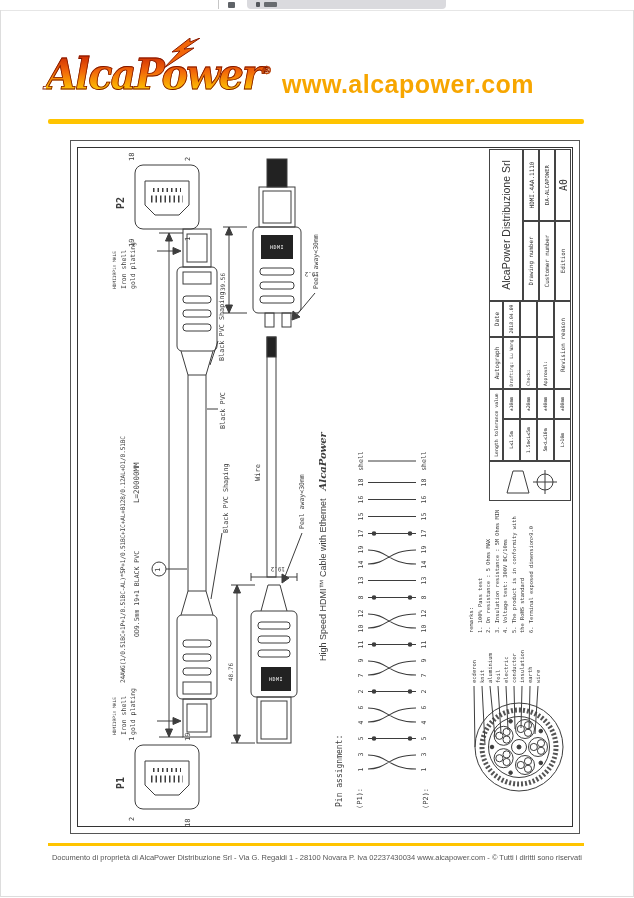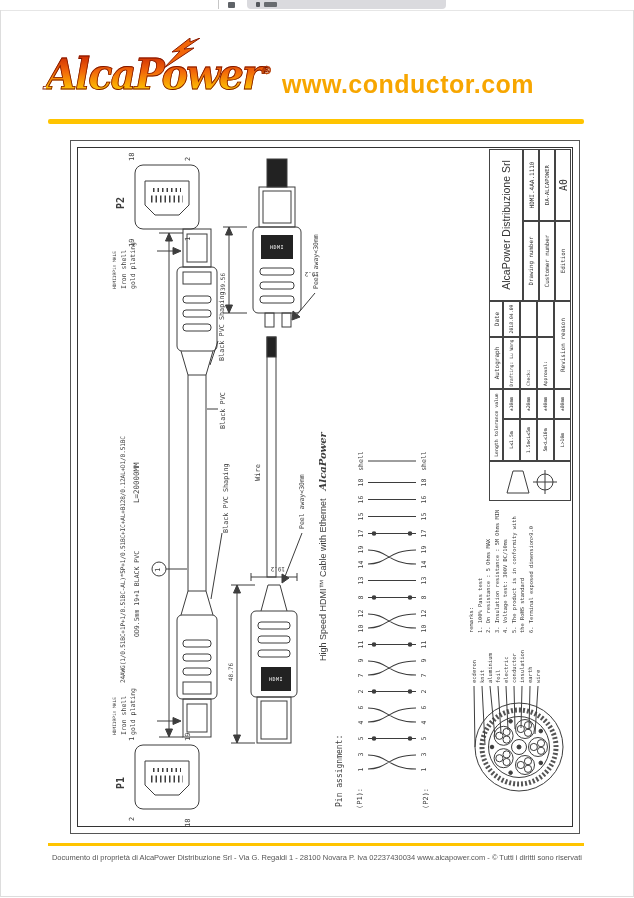--- a/index.html
+++ b/index.html
@@ -48,21 +48,21 @@
     <i style="left:9px;width:4px;"></i>
     <i style="left:17px;width:13px;opacity:.85;"></i>
   </div>
 </div>
 <div class="page-edge"></div>
 
 <div class="logo"><span>AlcaPower</span><span class="reg">®</span></div>
 <svg class="bolt" width="40" height="34" viewBox="0 0 40 34">
   <polygon points="30,0 12,14 20,13 4,30 34,10 24,11 40,0 30,4" fill="#f2660a" stroke="#8a1a00" stroke-width="1"></polygon>
 </svg>
-<div class="url">www.conductor.com</div>
+<div class="url">www.alcapower.com</div>
 <div class="rule-top"></div>
 
 <div class="sheet">
 <div class="land">
   <div class="inner-frame"></div>
 
   <svg class="linesvg" width="692" height="508" viewBox="0 0 692 508">
     <g stroke="#3d3d3d" fill="none" stroke-width="1">
 
       <g>

